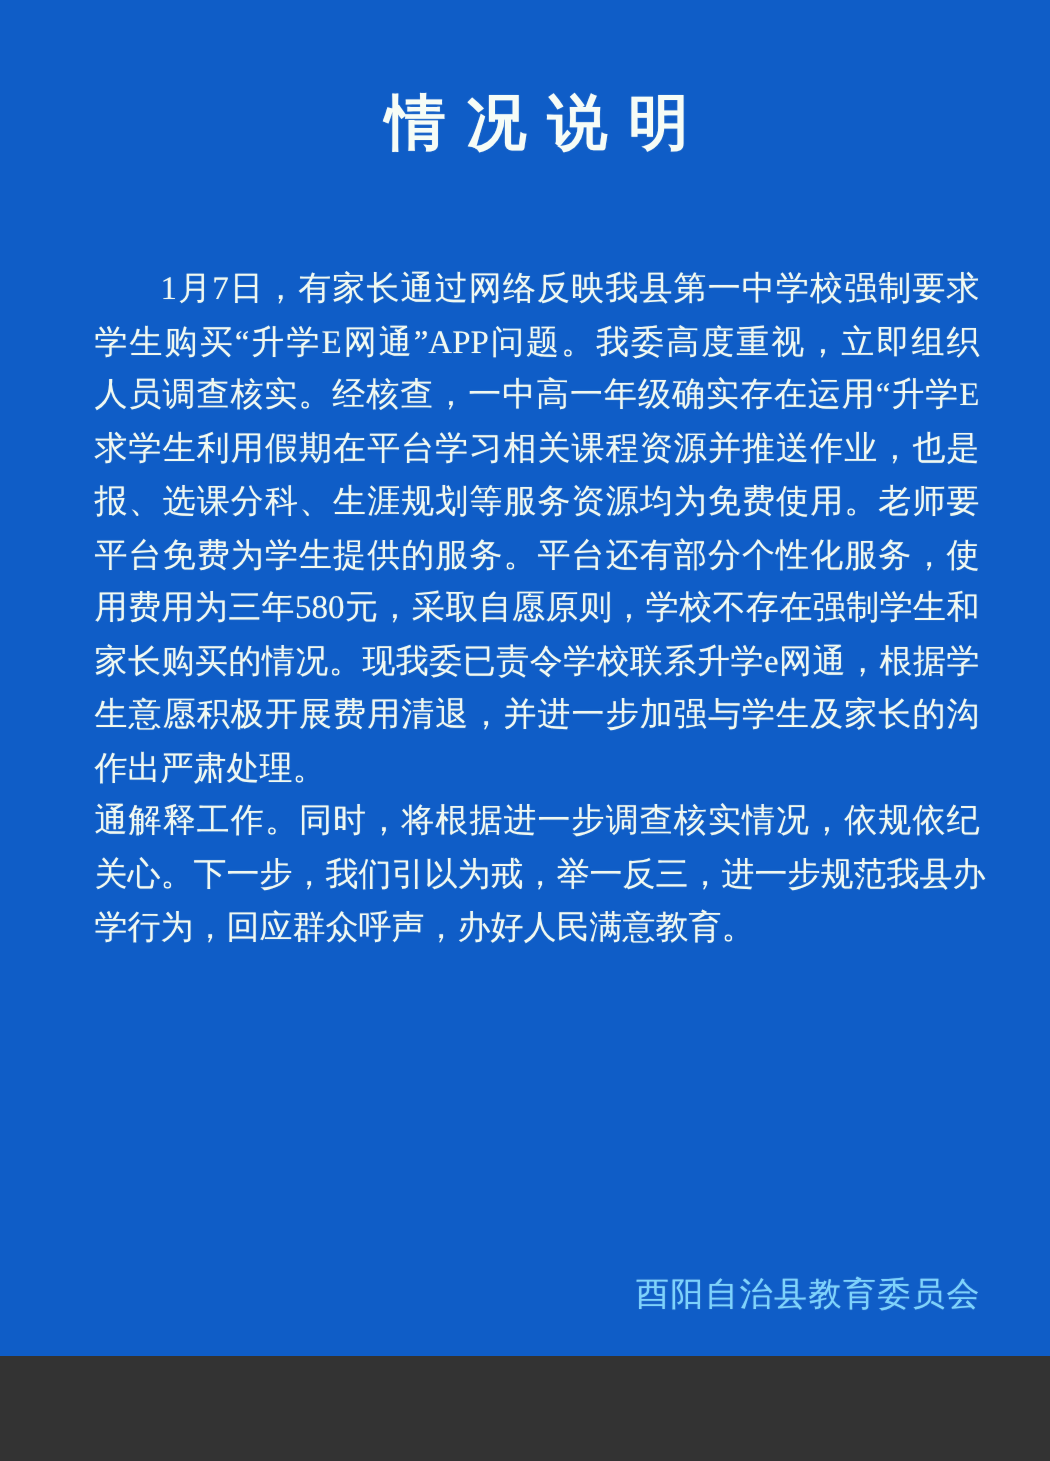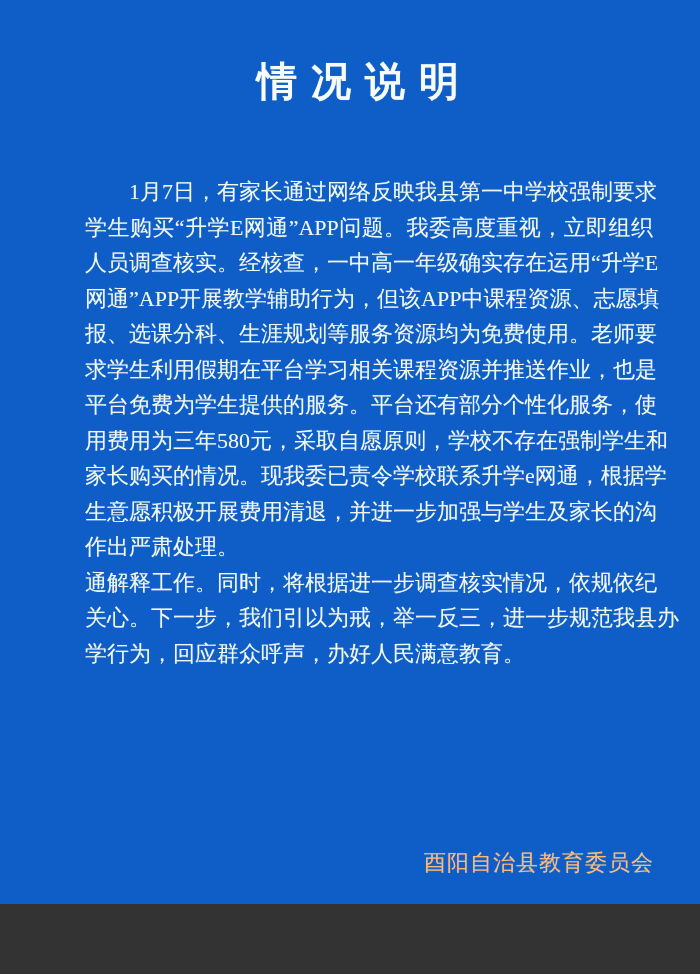--- a/index.html
+++ b/index.html
@@ -42,21 +42,20 @@
     line-height: 35.5px;
     text-shadow: 0 0 1px rgba(240,250,240,0.35);
   }
   .body-text .line {
     text-align: justify;
     text-align-last: justify;
     text-justify: inter-character;
     height: 35.5px;
     overflow: visible;
     white-space: nowrap;
-    margin-left: 22px;
   }
   .body-text .line.para-first {
     text-indent: 2em;
   }
   .body-text .line.para-last {
     text-align-last: left;
   }
   .footer {
     position: absolute;
     top: 846px;
@@ -80,30 +79,29 @@
 <body>
 
 <div class="page" style="background: rgb(15, 93, 199);">
 
   <h1 class="title" style="color: rgb(246, 252, 246);">情况说明</h1>
 
   <div class="body-text" id="body-text" style="color: rgb(239, 248, 241);">
       <div class="line para-first">1月7日，有家长通过网络反映我县第一中学校强制要求</div>
       <div class="line">学生购买“升学E网通”APP问题。我委高度重视，立即组织</div>
       <div class="line">人员调查核实。经核查，一中高一年级确实存在运用“升学E</div>
-      <div class="line">网通”APP开展教学辅助行为，但该APP中课程资源、志愿填</div>
+      <div class="line">求学生利用假期在平台学习相关课程资源并推送作业，也是</div>
       <div class="line">报、选课分科、生涯规划等服务资源均为免费使用。老师要</div>
-      <div class="line">求学生利用假期在平台学习相关课程资源并推送作业，也是</div>
       <div class="line">平台免费为学生提供的服务。平台还有部分个性化服务，使</div>
       <div class="line">用费用为三年580元，采取自愿原则，学校不存在强制学生和</div>
       <div class="line">家长购买的情况。现我委已责令学校联系升学e网通，根据学</div>
       <div class="line">生意愿积极开展费用清退，并进一步加强与学生及家长的沟</div>
       <div class="line para-last">作出严肃处理。</div>
       <div class="line">通解释工作。同时，将根据进一步调查核实情况，依规依纪</div>
       <div class="line">关心。下一步，我们引以为戒，举一反三，进一步规范我县办</div>
       <div class="line para-last">学行为，回应群众呼声，办好人民满意教育。</div>
     </div>
 
-  <div class="footer" style="color: #fdba74;">
+  <div class="footer" style="color: #7dd3fc;">
     <div class="signature">酉阳自治县教育委员会</div>
   </div>
 
 </div>
 
 </body></html>

